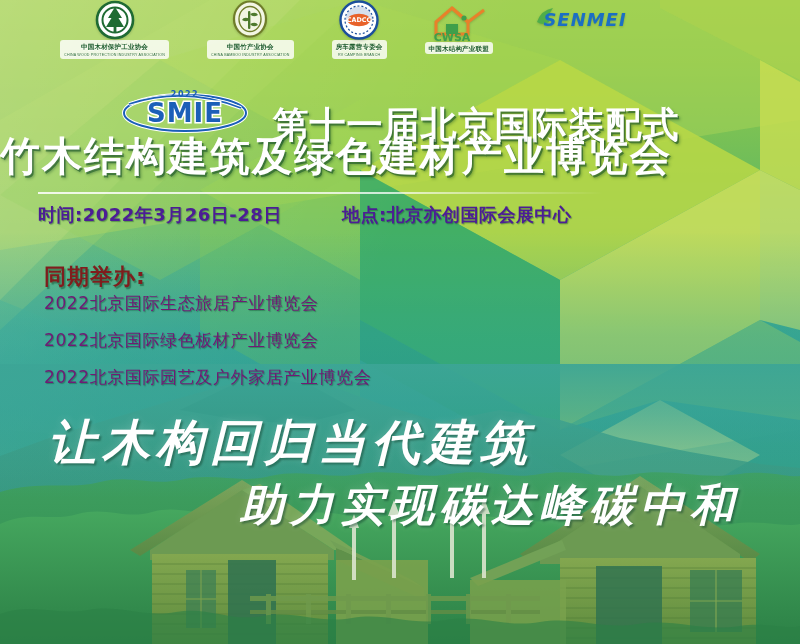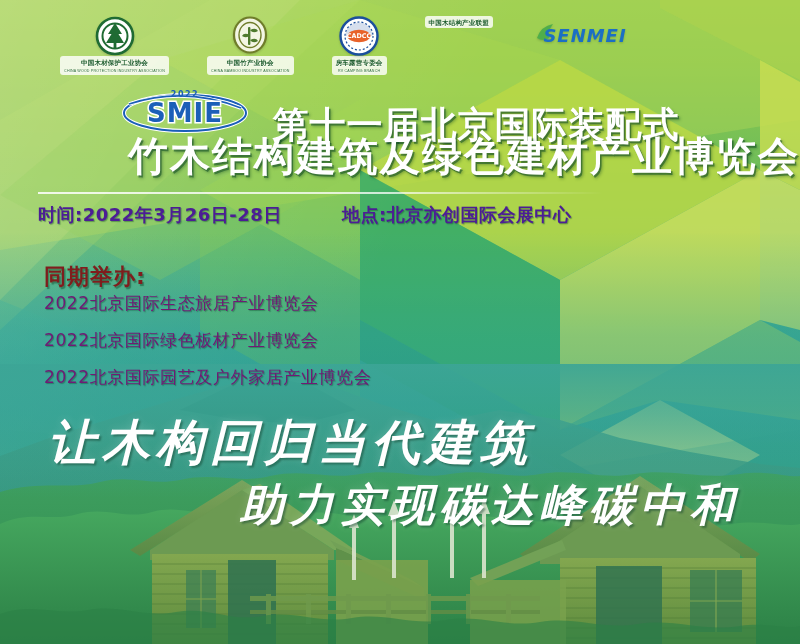--- a/index.html
+++ b/index.html
@@ -53,21 +53,21 @@
   
   #photo-fade{
     position:absolute;left:0;right:0;bottom:0;height:280px;
     background:linear-gradient(180deg,rgba(60,165,150,.92) 0%,rgba(60,165,150,.62) 14%,rgba(60,165,145,.26) 30%,rgba(60,160,140,0) 48%);
     pointer-events:none;
   }
 
   
   #logo-strip{
     position:absolute;left:0;top:0;width:687px;height:74px;
-    display:flex;align-items:flex-end;justify-content:center;gap:38px;
+    display:flex;align-items:flex-start;justify-content:center;gap:38px;
   }
   .logo{
     position:relative;
     display:flex;flex-direction:column;align-items:center;justify-content:flex-start;
     height:58px;
   }
   .logo-mark{
     display:flex;align-items:center;justify-content:center;
     filter:drop-shadow(0 1px 1px rgba(0,0,0,.18));
   }
@@ -103,21 +103,21 @@
     letter-spacing:1px;
     text-shadow:
        1.5px 1.5px 0 rgba(20,80,40,.55),
        2.5px 2.5px 3px rgba(10,60,30,.35);
     white-space:nowrap;
     margin-top:28px;
   }
   #headline-1{font-size:36px;line-height:44px;}
   #headline-2{
     font-size:40px;line-height:48px;
-    text-align:right;margin-top:-2px;letter-spacing:2px;
+    text-align:left;margin-top:-2px;letter-spacing:2px;
   }
 
   
   #divider{
     position:absolute;left:38px;top:192px;width:565px;height:2px;
     background:linear-gradient(90deg,rgba(255,255,255,.85) 0%,rgba(255,255,255,.75) 62%,rgba(255,255,255,0) 100%);
   }
 
   
   #meta-row{
@@ -389,20 +389,30 @@
           <text x="20" y="22.4" font-family="DejaVu Sans, sans-serif" font-size="6.4" font-weight="bold" fill="#ffffff" text-anchor="middle">CADCC</text>
         </svg>
       </span>
       <span class="logo-plate">
         <span class="logo-cn">房车露营专委会</span>
         <span class="logo-cn sub">RV CAMPING BRANCH</span>
       </span>
     </div>
 
     <div class="logo">
+      <span class="logo-mark">
+        <svg width="62" height="42" viewBox="0 0 62 42">
+          <path d="M8 22 L24 8 L40 22 L40 34 L8 34 Z" fill="none" stroke="#e8812a" stroke-width="3"></path>
+          <path d="M24 8 L40 22 L56 10" fill="none" stroke="#e8812a" stroke-width="3"></path>
+          <path d="M18 34 L18 24 L30 24 L30 34 Z" fill="#3f9f4a"></path>
+          <circle cx="36" cy="18" r="2.6" fill="#3f9f4a"></circle>
+          <text x="31" y="30" font-family="DejaVu Sans, sans-serif" font-size="12" font-weight="bold" fill="#3f9f4a" text-anchor="middle" opacity=".0">CWSA</text>
+          <text x="24" y="41" font-family="DejaVu Sans, sans-serif" font-size="11" font-weight="bold" fill="#3f9f4a" text-anchor="middle">CWSA</text>
+        </svg>
+      </span>
       <span class="logo-plate">
         <span class="logo-cn">中国木结构产业联盟</span>
       </span>
     </div>
 
     <div class="logo">
       <span class="logo-mark">
         <svg width="96" height="34" viewBox="0 0 96 34">
           <path d="M6 22 q4 -12 16 -14 q-6 8 -4 14 q-6 4 -12 0 Z" fill="#4fae4a"></path>
           <text x="54" y="26" font-family="DejaVu Sans, sans-serif" font-size="18" font-weight="bold" font-style="italic" fill="#1b6fc4" text-anchor="middle" letter-spacing="1">SENMEI</text>

